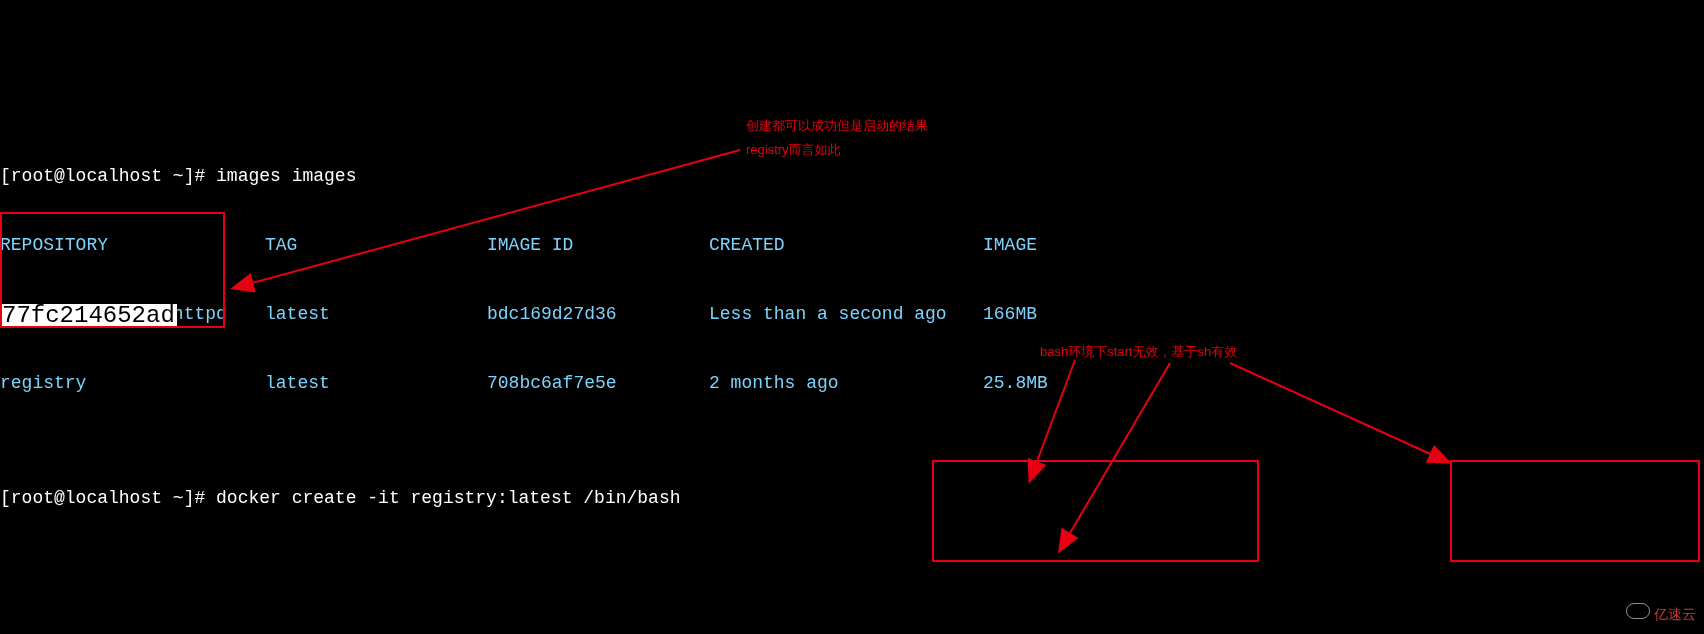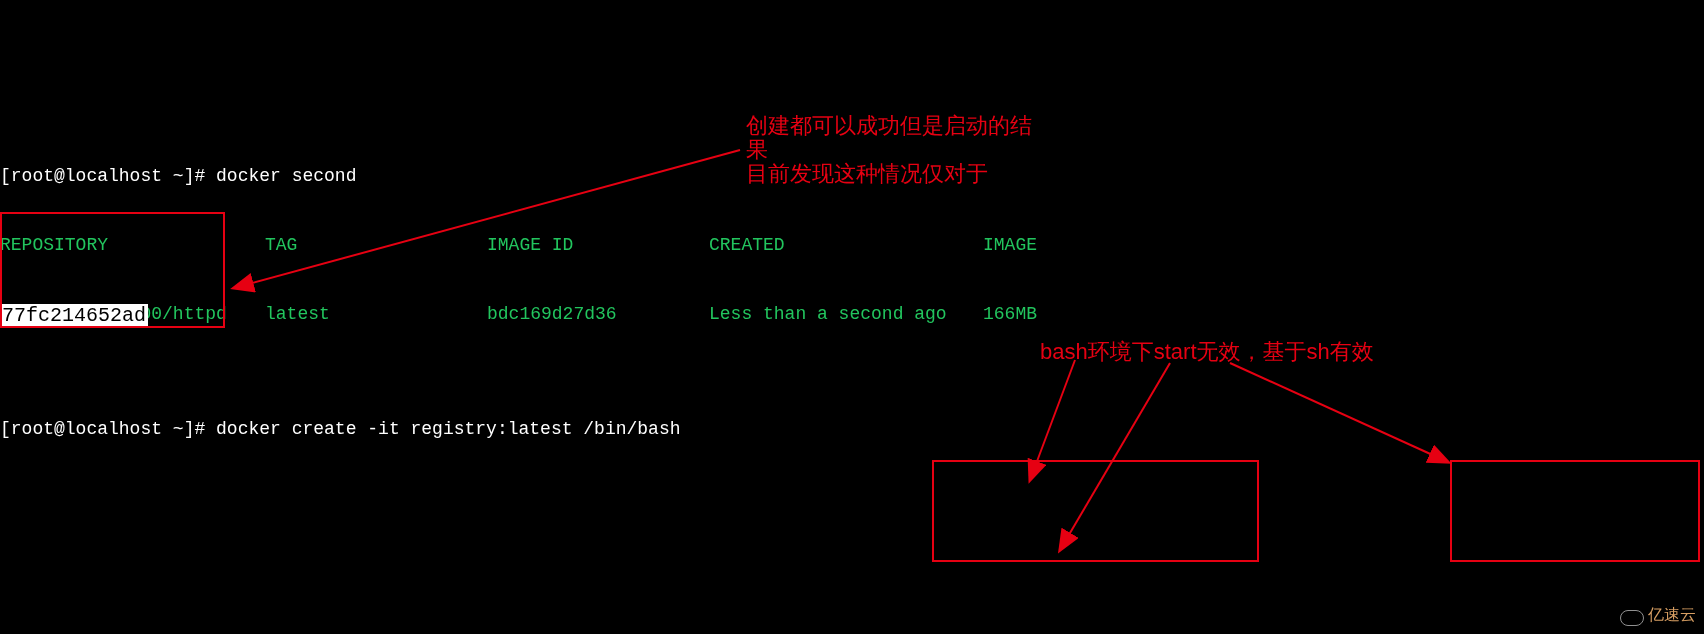--- a/index.html
+++ b/index.html
@@ -10,27 +10,27 @@
     font-size: 18px;
     line-height: 23px;
     width: 1704px;
     height: 634px;
     position: relative;
     overflow: hidden;
     white-space: pre;
   }
   .term { position: relative; padding-top: 4px; }
   .line { height: 23px; }
-  .c { display: inline-block; color: #22c55e; }
+  .c { display: inline-block; color: #7dd3fc; }
 
   .redtext {
     position: absolute;
     color: #e60012;
     font-family: "Microsoft YaHei", "SimSun", sans-serif;
-    font-size: 22px;
+    font-size: 13px;
     line-height: 24px;
     white-space: normal;
   }
   .box {
     position: absolute;
     border: 2px solid #e60012;
     background: transparent;
     pointer-events: none;
   }
   .highlight {
@@ -42,45 +42,46 @@
   svg.arrows {
     position: absolute;
     top: 0; left: 0;
     width: 1704px; height: 634px;
     pointer-events: none;
   }
   .watermark {
     position: absolute;
     bottom: 8px;
     right: 8px;
-    color: #fdba74;
+    color: #ef4444;
     font-family: sans-serif;
-    font-size: 16px;
+    font-size: 14px;
     display: flex;
-    align-items: flex-end;
+    align-items: flex-start;
     gap: 4px;
     opacity: 0.85;
   }
   .watermark .cloud {
     width: 24px; height: 16px;
     border: 1px solid #aaa;
     border-radius: 10px;
     position: relative;
   }
 </style>
 </head>
 <body>
 
 
 
 <div class="term">
   
-  <div class="line"><span>[root@localhost ~]# </span><span>docker second</span></div>
+  <div class="line"><span>[root@localhost ~]# </span><span>images images</span></div>
   <div class="line"><span class="c" style="width:265px">REPOSITORY</span><span class="c" style="width:222px">TAG</span><span class="c" style="width:222px">IMAGE ID</span><span class="c" style="width:274px">CREATED</span><span class="c">IMAGE</span></div>
   <div class="line"><span class="c" style="width:265px">20.0.0.149:5000/httpd</span><span class="c" style="width:222px">latest</span><span class="c" style="width:222px">bdc169d27d36</span><span class="c" style="width:274px">Less than a second ago</span><span class="c">166MB</span></div>
+  <div class="line"><span class="c" style="width:265px">registry</span><span class="c" style="width:222px">latest</span><span class="c" style="width:222px">708bc6af7e5e</span><span class="c" style="width:274px">2 months ago</span><span class="c">25.8MB</span></div>
   
   
   <div class="line"><span>[root@localhost ~]# </span><span>docker create -it registry:latest /bin/bash</span></div>
   
   
   
   
   
   
   
@@ -95,31 +96,31 @@
   
   
   
   
   
   
   
 </div>
 
 
-<div class="highlight" style="top:304px;left:0px;font-family:'Consolas','Courier New',monospace;font-size:20px">77fc214652ad</div>
+<div class="highlight" style="top:304px;left:0px;font-family:'Consolas','Courier New',monospace;font-size:24px">77fc214652ad</div>
 
 
 <div class="box" style="top:212px;left:0;width:225px;height:116px"></div>
 <div class="box" style="top:460px;left:932px;width:327px;height:102px"></div>
 <div class="box" style="top:460px;left:1450px;width:250px;height:102px"></div>
 
 
 <div class="redtext" style="top:114px;left:746px;width:290px">
   <div>创建都可以成功但是启动的结果</div>
-  <div>目前发现这种情况仅对于</div>
+  <div>registry而言如此</div>
 </div>
 <div class="redtext" style="top:340px;left:1040px">bash环境下start无效，基于sh有效</div>
 
 
 <svg class="arrows">
   <defs>
     <marker id="ah" markerWidth="12" markerHeight="10" refX="10" refY="5" orient="auto">
       <path d="M0,0 L12,5 L0,10 Z" fill="#e60012"></path>
     </marker>
   </defs>

